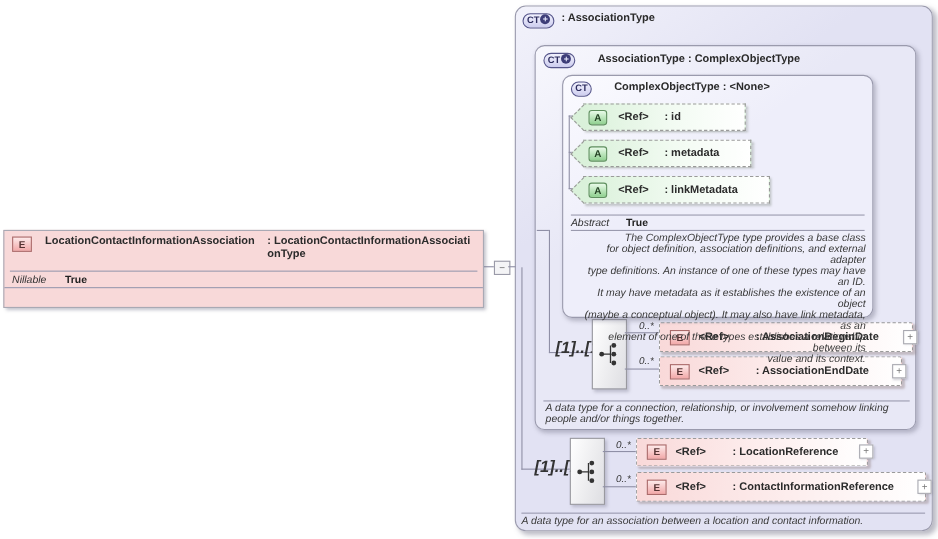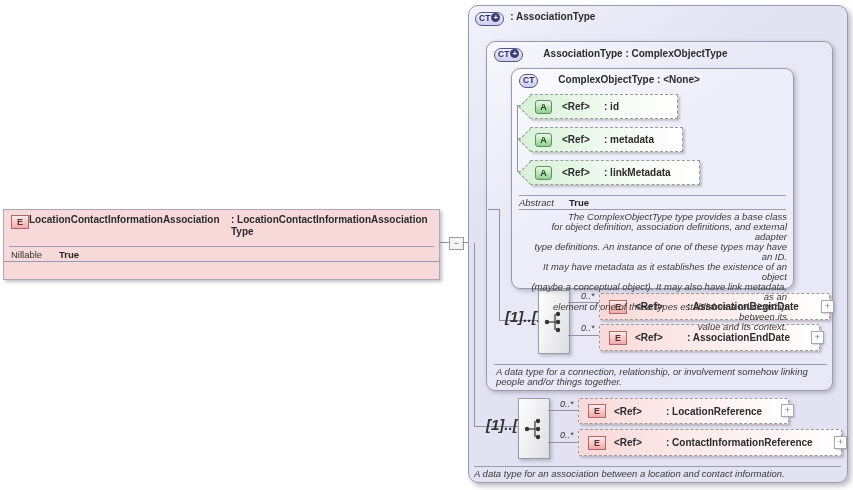--- a/index.html
+++ b/index.html
@@ -12,21 +12,21 @@
 
   
   .leftbox{position:absolute;left:3px;top:209px;width:435px;height:69px;
            background:#f8d9d9;border:1px solid #a9a9b4;
            box-shadow:2px 2px 3px rgba(120,120,140,.45);}
   .leftbox .hdr{position:absolute;left:0;top:0;right:0;display:flex;align-items:flex-start;
                 padding:4px 6px 0 7px;}
   .titlename{font-weight:bold;font-size:10px;line-height:12px;word-break:break-all;}
   .titletype{font-weight:bold;font-size:10px;line-height:12px;word-break:break-all;margin-left:6px;flex:1;}
   .leftbox .titlename{width:196px;}
-  .rowlabel{position:absolute;font-size:9.5px;color:#333;}
+  .rowlabel{position:absolute;font-style:italic;font-size:9.5px;color:#333;}
   .rowvalue{position:absolute;font-weight:bold;font-size:9.5px;color:#222;}
   .leftdesc{position:absolute;left:0;right:0;top:51px;bottom:0;background:#fcebeb;}
   .desc{font-style:italic;font-size:9.5px;line-height:10px;color:#3a3a3a;white-space:pre-line;}
 
   
   .icon-e{display:inline-flex;align-items:center;justify-content:center;width:16px;height:12px;
           background:linear-gradient(180deg,#fdeaea,#f2a8a8);border:1px solid #aa6a6a;
           font-weight:bold;font-size:9px;color:#553333;flex:0 0 auto;}
   .icon-a{display:inline-flex;align-items:center;justify-content:center;width:15px;height:12px;
           background:linear-gradient(180deg,#e9fbe9,#8fd08f);border:1px solid #5f8f5f;
@@ -98,21 +98,21 @@
   <div class="collapsebox">
       <span>−</span>
     </div>
   <div class="hline" style="left:462px;top:242px;width:11px;"></div>
 
   <div class="leftbox">
     <div class="hdr">
       <span class="icon-e" style="margin-top:1px;">
           <span>E</span>
         </span>
-      <div class="titlename" style="margin-left:0;">LocationContactInformationAssociation</div>
+      <div class="titlename" style="margin-left:12px;">LocationContactInformationAssociation</div>
       <div class="titletype">: LocationContactInformationAssociationType</div>
     </div>
     <div class="sep" style="left:5px;right:5px;top:36px;"></div>
     <div class="rowlabel" style="left:7px;top:39px;">Nillable</div>
     <div class="rowvalue" style="left:55px;top:39px;">True</div>
     <div class="sep" style="left:0;right:0;top:51px;"></div>
   </div>
 
   <div class="outerbox">
 

